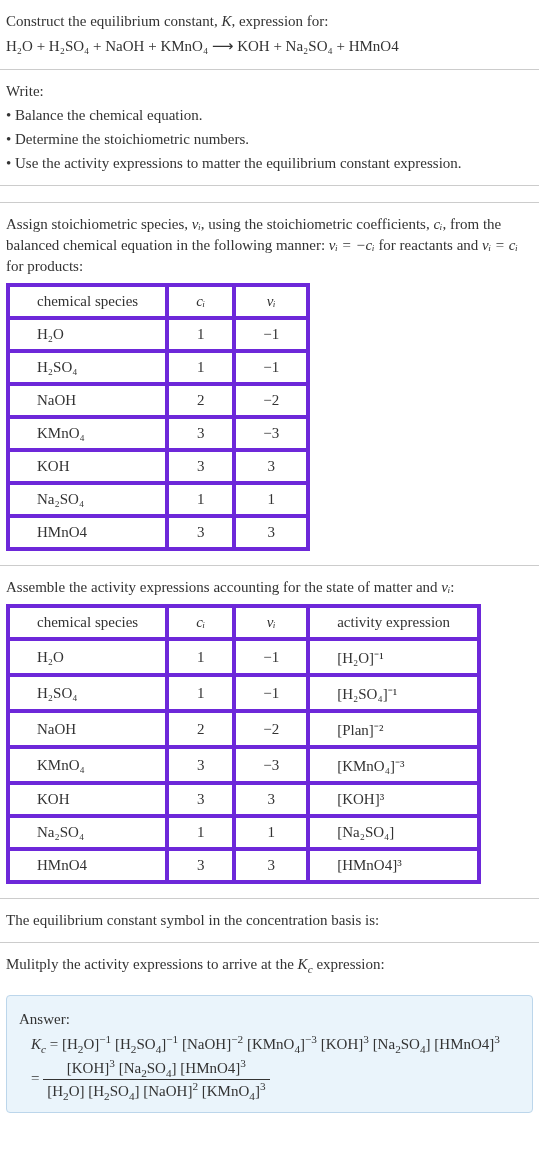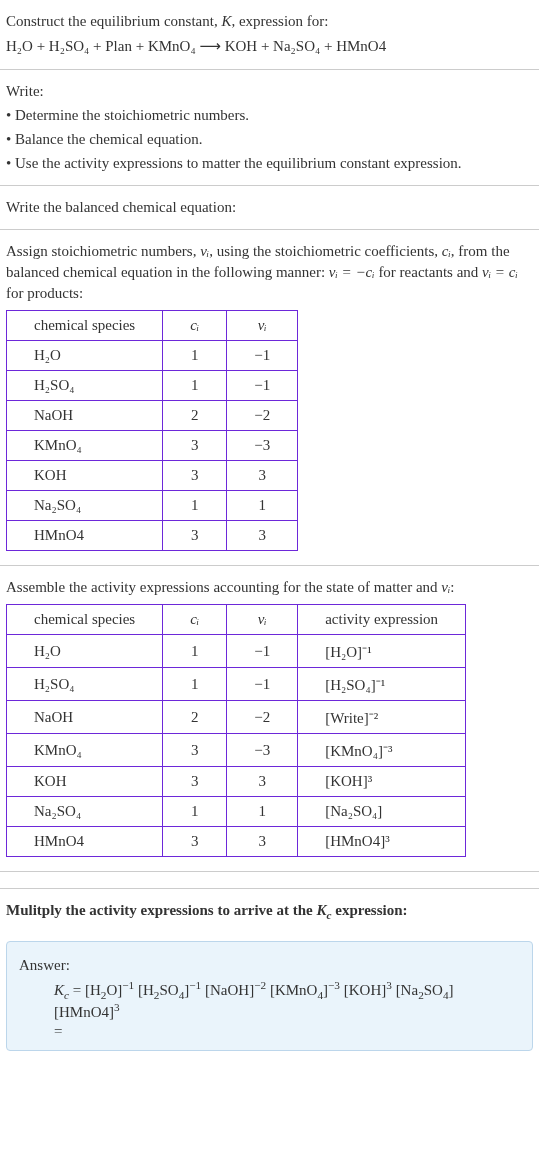--- a/index.html
+++ b/index.html
@@ -10,53 +10,52 @@
   color: #333;
   background: #fff;
   width: 539px;
 }
 .section {
   padding: 8px 6px;
   border-bottom: 1px solid #ccc;
 }
 .section.no-border {
   border-bottom: none;
-  font-weight: bold;
 }
 p {
   margin: 3px 0;
   line-height: 1.4;
 }
 .equation {
   margin: 4px 0;
 }
 sub { font-size: 0.75em; }
 sup { font-size: 0.75em; }
 table {
   border-collapse: collapse;
   margin: 6px 0;
 }
 td, th {
-  border: 1px solid #6d28d9;
+  border: 4px solid #6d28d9;
   padding: 6px 27px;
   font-weight: normal;
   text-align: left;
   margin-left: 36px;
 }
 th { background: #fff; }
 td.center, th.center { text-align: center; }
 .answer-box {
   background: #eaf4fb;
   border: 1px solid #bcd6eb;
   border-radius: 4px;
   padding: 10px 12px;
   margin: 6px;
 }
 .indent {
-  margin-left: 35px;
+  margin-left: 12px;
 }
 .frac {
   display: inline-block;
   vertical-align: middle;
   text-align: center;
 }
 .frac .num {
   display: block;
   padding: 0 4px;
   border-bottom: 1px solid #333;
@@ -68,37 +67,36 @@
 .italic { font-style: italic; }
 .small-pad { margin-top: 2px; }
 </style>
 </head>
 <body>
 
 <div class="section">
   <p>
     <span>Construct the equilibrium constant, </span><span class="italic">K</span><span>, expression for:</span>
   </p>
-  <p class="equation">H₂O + H₂SO₄ + Plan + KMnO₄  ⟶  KOH + Na₂SO₄ + HMnO4</p>
+  <p class="equation">H₂O + H₂SO₄ + NaOH + KMnO₄  ⟶  KOH + Na₂SO₄ + HMnO4</p>
 </div>
 
 <div class="section">
   <p>Write:</p>
+  <p>• Balance the chemical equation.</p>
   <p>• Determine the stoichiometric numbers.</p>
-  <p>• Balance the chemical equation.</p>
   <p>• Use the activity expressions to matter the equilibrium constant expression.</p>
 </div>
 
 <div class="section">
-  <p>Write the balanced chemical equation:</p>
-</div>
-
-<div class="section">
-  <p>
-    <span>Assign stoichiometric numbers, </span><span class="italic">νᵢ</span><span>, using the stoichiometric coefficients, </span><span class="italic">cᵢ</span><span>, from the balanced chemical equation in the following manner: </span><span class="italic">νᵢ = −cᵢ</span><span> for reactants and </span><span class="italic">νᵢ = cᵢ</span><span> for products:</span>
+</div>
+
+<div class="section">
+  <p>
+    <span>Assign stoichiometric species, </span><span class="italic">νᵢ</span><span>, using the stoichiometric coefficients, </span><span class="italic">cᵢ</span><span>, from the balanced chemical equation in the following manner: </span><span class="italic">νᵢ = −cᵢ</span><span> for reactants and </span><span class="italic">νᵢ = cᵢ</span><span> for products:</span>
   </p>
   <table>
     <tbody>
         <tr>
       <th>chemical species</th>
       <th class="center italic">cᵢ</th>
       <th class="center italic">νᵢ</th>
     </tr>
     <tr>
           <td>H₂O</td>
@@ -160,21 +158,21 @@
     <tr>
           <td>H₂SO₄</td>
           <td class="center">1</td>
           <td class="center">−1</td>
           <td>[H₂SO₄]⁻¹</td>
         </tr>
     <tr>
           <td>NaOH</td>
           <td class="center">2</td>
           <td class="center">−2</td>
-          <td>[Write]⁻²</td>
+          <td>[Plan]⁻²</td>
         </tr>
     <tr>
           <td>KMnO₄</td>
           <td class="center">3</td>
           <td class="center">−3</td>
           <td>[KMnO₄]⁻³</td>
         </tr>
     <tr>
           <td>KOH</td>
           <td class="center">3</td>
@@ -191,31 +189,36 @@
           <td>HMnO4</td>
           <td class="center">3</td>
           <td class="center">3</td>
           <td>[HMnO4]³</td>
         </tr>
   </tbody>
     </table>
 </div>
 
 <div class="section">
+  <p>The equilibrium constant symbol in the concentration basis is:</p>
 </div>
 
 <div class="section no-border">
   <p>
     <span>Mulitply the activity expressions to arrive at the </span><i>K<sub>c</sub></i><span> expression:</span>
   </p>
 </div>
 
 <div class="answer-box">
   <p>Answer:</p>
   <div class="indent">
     <div>
       <i>K<sub>c</sub></i> = [H<sub>2</sub>O]<sup>−1</sup> [H<sub>2</sub>SO<sub>4</sub>]<sup>−1</sup> [NaOH]<sup>−2</sup> [KMnO<sub>4</sub>]<sup>−3</sup> [KOH]<sup>3</sup> [Na<sub>2</sub>SO<sub>4</sub>] [HMnO4]<sup>3</sup>
     </div>
     <div class="small-pad">
       <span>= </span>
+      <span class="frac">
+        <span class="num">[KOH]<sup>3</sup> [Na<sub>2</sub>SO<sub>4</sub>] [HMnO4]<sup>3</sup></span>
+        <span class="den">[H<sub>2</sub>O] [H<sub>2</sub>SO<sub>4</sub>] [NaOH]<sup>2</sup> [KMnO<sub>4</sub>]<sup>3</sup></span>
+      </span>
     </div>
   </div>
 </div>
 
 </body></html>

